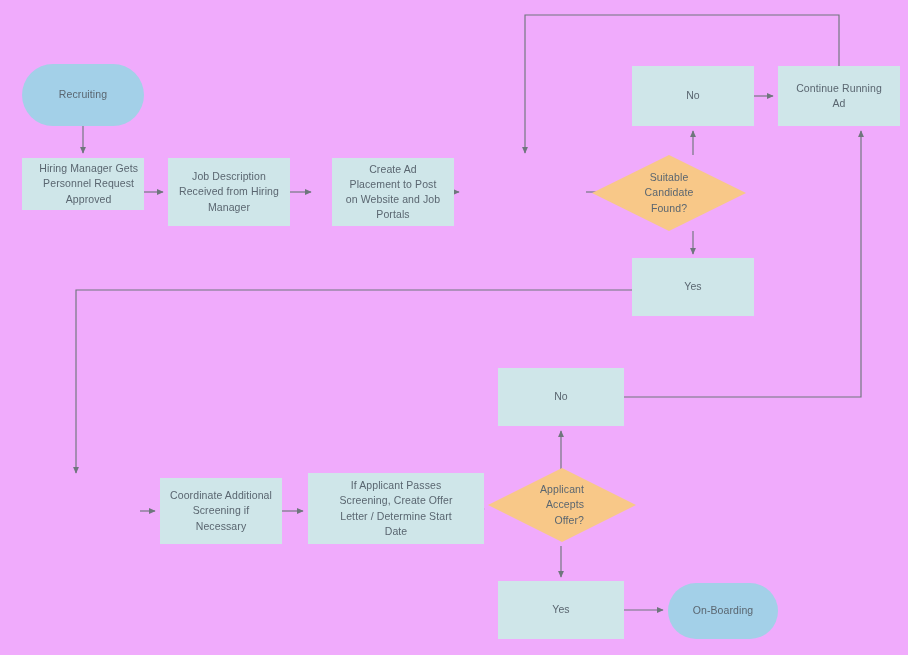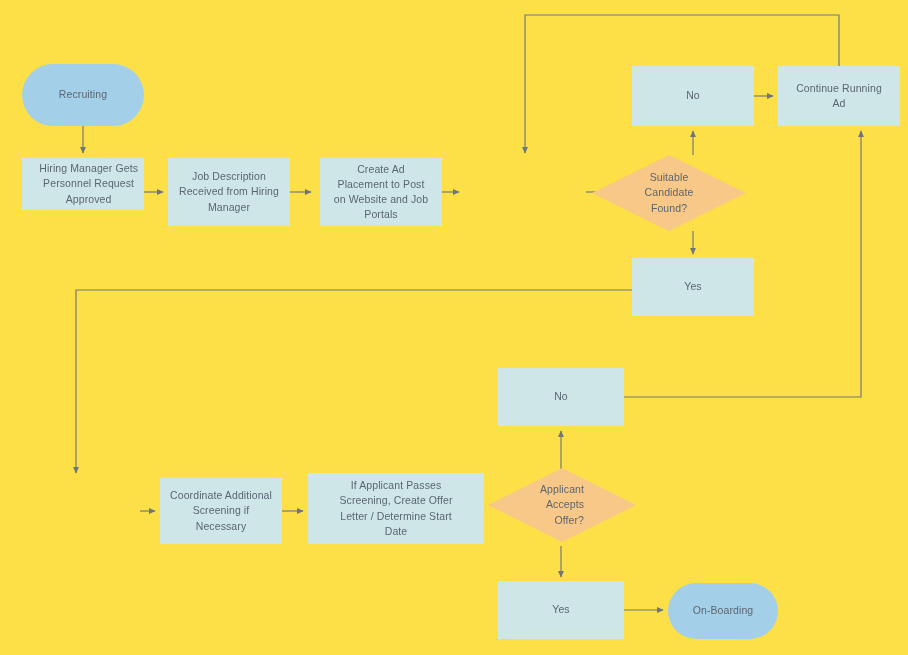--- a/index.html
+++ b/index.html
@@ -8,21 +8,21 @@
     padding: 0;
     background: #ffffff;
   }
   body {
     font-family: "Liberation Sans", sans-serif;
   }
   #canvas {
     position: relative;
     width: 908px;
     height: 655px;
-    background: #fde047;
+    background: #f0abfc;
     overflow: hidden;
   }
   .node {
     position: absolute;
     box-sizing: border-box;
     display: flex;
     align-items: center;
     justify-content: center;
     text-align: center;
     color: #5a6670;
@@ -125,21 +125,21 @@
 Personnel Request
 Approved</span>
   </div>
 
   <div class="node process" style="left:168px; top:158px; width:122px; height:68px;">
     <span>Job Description
 Received from Hiring
 Manager</span>
   </div>
 
-  <div class="node process" style="left:320px; top:158px; width:122px; height:68px;">
+  <div class="node process" style="left:332px; top:158px; width:122px; height:68px;">
     <span>Create Ad
 Placement to Post
 on Website and Job
 Portals</span>
   </div>
 
 
   <div class="node decision" style="left:592px; top:155px; width:154px; height:76px;">
     <svg class="dia-shape" viewBox="0 0 154 76" preserveAspectRatio="none">
       <polygon points="77,0 154,38 77,76 0,38" fill="#f8c888"></polygon>

